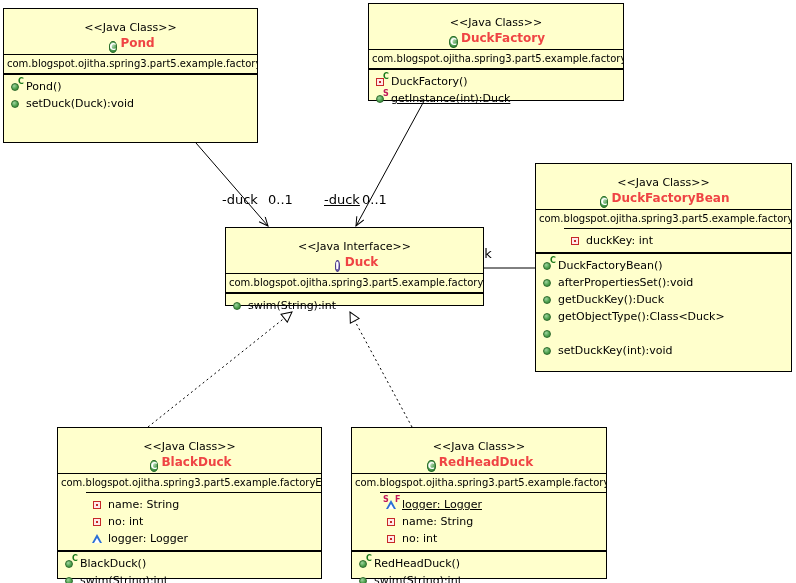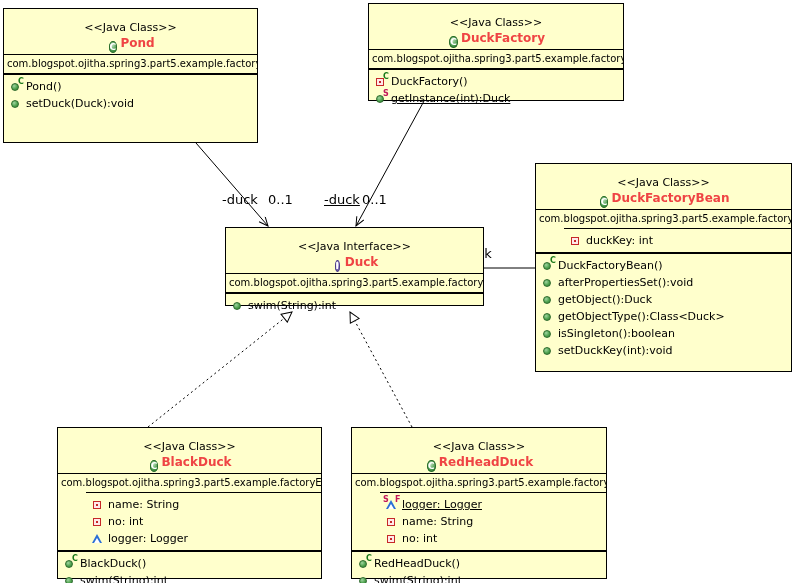--- a/index.html
+++ b/index.html
@@ -320,33 +320,32 @@
       <div class="member">
         <span class="ico">
             <span class="dot-pub"></span>
           </span>
         <span class="mtext">afterPropertiesSet():void</span>
       </div>
       <div class="member">
         <span class="ico">
             <span class="dot-pub"></span>
           </span>
-        <span class="mtext">getObject():Duck</span>
+        <span class="mtext">getDuckKey():Duck</span>
       </div>
       <div class="member">
         <span class="ico">
             <span class="dot-pub"></span>
           </span>
         <span class="mtext">getObjectType():Class&lt;Duck&gt;</span>
       </div>
       <div class="member">
         <span class="ico">
             <span class="dot-pub"></span>
           </span>
-        <span class="mtext">isSingleton():boolean</span>
       </div>
       <div class="member">
         <span class="ico">
             <span class="dot-pub"></span>
           </span>
         <span class="mtext">setDuckKey(int):void</span>
       </div>
     </div>
   </div>
 

